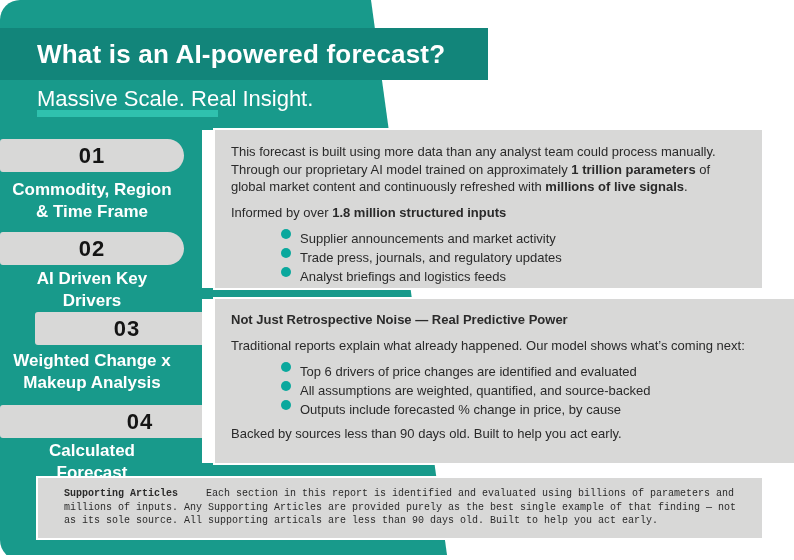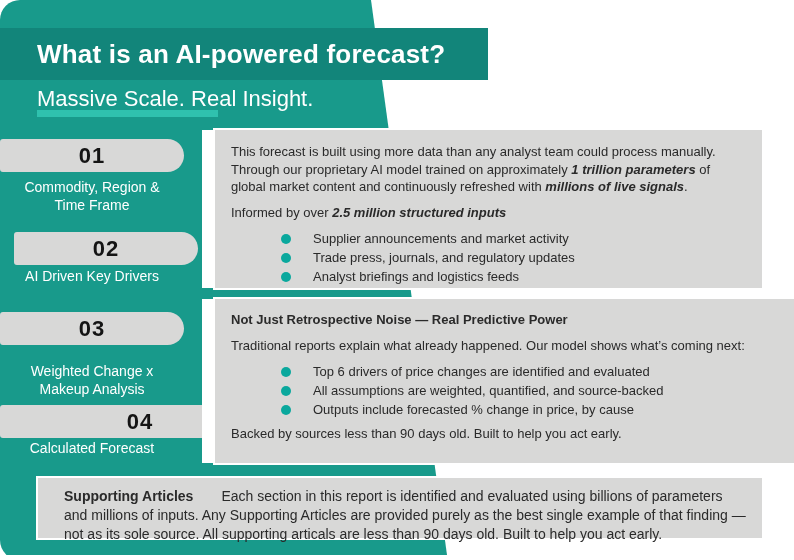--- a/index.html
+++ b/index.html
@@ -22,43 +22,43 @@
   .subtitle-bar{position:absolute;left:37px;top:110px;width:181px;height:7px;background:#2fc1ae;}
 
   
   .pill{
     position:absolute;left:0;width:184px;height:33px;background:#d8d8d7;
     border-radius:3px 17px 17px 3px;display:flex;align-items:center;justify-content:center;
     font-size:22px;font-weight:700;color:#141414;letter-spacing:1px;
   }
   .step-label{
     position:absolute;left:12px;width:160px;text-align:center;color:#ffffff;
-    font-weight:400;font-size:14px;line-height:1.28;
+    font-weight:700;font-size:17px;line-height:1.28;
   }
   .pill-1{top:139px;} .label-1{top:179px;}
-  .pill-2{top:232px;margin-left:14px;} .label-2{top:268px;text-align:center;}
-  .pill-3{top:312px;} .label-3{top:363px;}
+  .pill-2{top:232px;} .label-2{top:268px;text-align:center;}
+  .pill-3{top:312px;margin-left:35px;} .label-3{top:350px;}
   .pill-4{top:405px;padding-left:48px;} .label-4{top:440px;}
 
   
   .panel{
     position:absolute;background:#d8d8d7;color:#2a2a2a;box-sizing:border-box;
     font-size:13px;line-height:1.35;
   }
   .panel-1{left:215px;top:130px;width:547px;height:158px;padding:13px 18px 8px 16px;
     box-shadow:-13px 0 0 #ffffff, 0 0 0 2px #ffffff;}
   .panel-2{left:215px;top:299px;width:607px;height:164px;padding:12px 18px 8px 16px;
     box-shadow:-13px 0 0 #ffffff, 0 0 0 2px #ffffff;}
   .panel-3{left:38px;top:478px;width:724px;height:60px;padding:9px 16px 8px 26px;
-    font-size:14px;line-height:1.35;box-shadow:0 0 0 2px #ffffff;}
+    font-size:10px;line-height:1.35;box-shadow:0 0 0 2px #ffffff;font-family:Liberation Mono, monospace;}
   .panel p{margin:0 0 8px 0;}
-  .panel b{font-weight:700;font-style:italic;}
+  .panel b{font-weight:700;}
   .panel-heading{font-weight:700;margin:0 0 5px 0;}
   .bullets{list-style:none;margin:3px 0 6px 0;padding:0 0 0 50px;}
-  .bullets li{display:flex;align-items:center;gap:22px;line-height:19px;}
+  .bullets li{display:flex;align-items:flex-start;gap:9px;line-height:19px;}
   .dot{width:10px;height:10px;border-radius:50%;background:#0aa89d;flex:0 0 auto;}
   .panel-footer{margin:3px 0 0 0;}
   .supporting-heading{font-weight:700;margin-right:28px;}
 </style>
 </head>
 <body>
 
 <div class="canvas">
 
   <div class="teal-bg"></div>
@@ -84,21 +84,21 @@
     </div>
   <div class="step-label label-3">Weighted Change x Makeup Analysis</div>
 
   <div class="pill pill-4">
       <span>04</span>
     </div>
   <div class="step-label label-4">Calculated Forecast</div>
 
   <div class="panel panel-1">
     <p><span>This forecast is built using more data than any analyst team could process manually. Through our proprietary AI model trained on approximately </span><b>1 trillion parameters</b><span> of global market content and continuously refreshed with </span><b>millions of live signals</b><span>.</span></p>
-    <p><span>Informed by over </span><b>2.5 million structured inputs</b></p>
+    <p><span>Informed by over </span><b>1.8 million structured inputs</b></p>
     <ul class="bullets">
       <li>
           <span class="dot"></span>
           <span>Supplier announcements and market activity</span>
         </li>
       <li>
           <span class="dot"></span>
           <span>Trade press, journals, and regulatory updates</span>
         </li>
       <li>

